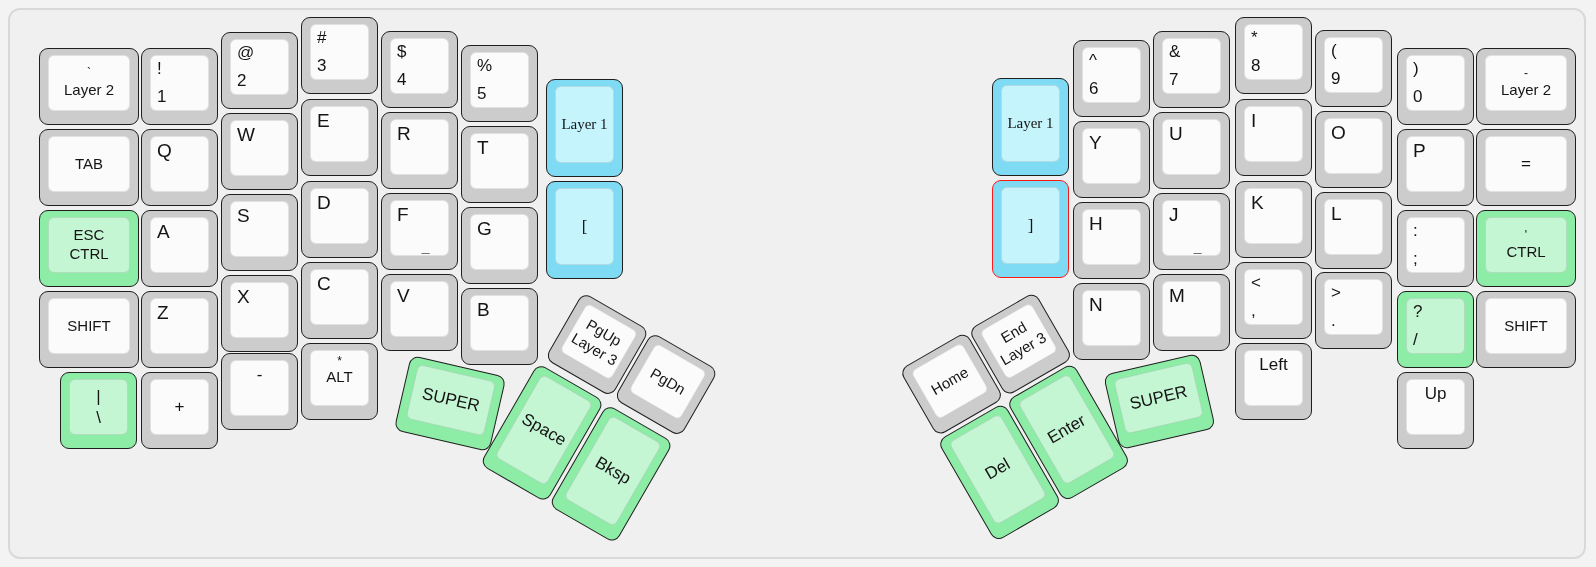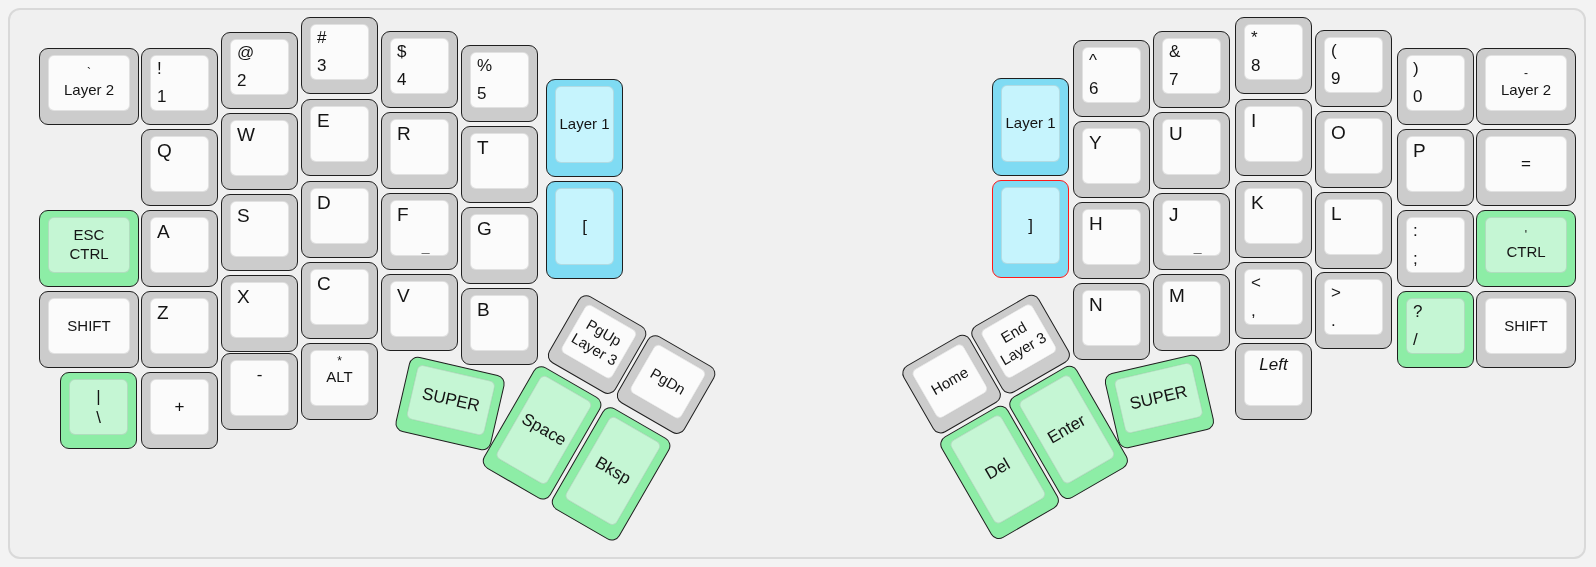--- a/index.html
+++ b/index.html
@@ -4,21 +4,21 @@
 <style>
   html,body{margin:0;padding:0;background:#f3f3f3;}
   #stage{position:relative;width:1596px;height:567px;overflow:hidden;
          font-family:"Liberation Sans","DejaVu Sans",sans-serif;color:var(--text,#141414);}
   #panel{position:absolute;left:8px;top:8px;right:10px;bottom:8px;
          background:var(--board_bg,#f0f0f0);border:2px solid var(--board_border,#d9d9d9);border-radius:12px;}
   .key{position:absolute;box-sizing:border-box;border:1.5px solid var(--key_border,#1f1f1f);
        border-radius:9px;transform-origin:top left;}
   .key.gray {background:var(--gray_cap,#cccccc);}
   .key.green{background:var(--green_cap,#8deda6);}
-  .key.blue {background:var(--blue_cap,#7fdbf3);}
+  .key.blue {background:var(--blue_cap,#7fdbf3);font-family:Liberation Serif, serif;}
   .key.alert{border-color:var(--alert_border,#ff1a1a);}
   .keytop{position:absolute;left:8px;right:8px;top:6px;bottom:13px;border-radius:6px;
           border:1px solid rgba(0,0,0,0.10);}
   .gray  .keytop{background:var(--gray_top,#fbfbfb);}
   .green .keytop{background:var(--green_top,#c5f6d4);}
   .blue  .keytop{background:var(--blue_top,#c6f4fd);}
   .lbl{position:absolute;inset:0;display:flex;flex-direction:column;line-height:1.12;}
   .lbl.tl{align-items:flex-start;justify-content:flex-start;padding:3px 0 0 6px;gap:9px;}
   .lbl.c {align-items:center;justify-content:center;text-align:center;gap:2px;}
   .lbl.t {align-items:center;justify-content:flex-start;text-align:center;padding-top:4px;gap:1px;}
@@ -31,20 +31,27 @@
 <div id="stage">
   <div id="panel"></div>
 <div class="key gray" style="left: 39px; top: 48px; width: 100px; height: 77px;">
       <div class="keytop">
         <div class="lbl c">
           <span class="fs-xs">`</span>
           <span class="fs-sm">Layer 2</span>
         </div>
       </div>
     </div>
+    <div class="key gray" style="left: 39px; top: 129px; width: 100px; height: 77px;">
+      <div class="keytop">
+        <div class="lbl c">
+          <span class="fs-sm">TAB</span>
+        </div>
+      </div>
+    </div>
     <div class="key green" style="left: 39px; top: 210px; width: 100px; height: 77px;">
       <div class="keytop">
         <div class="lbl c">
           <span class="fs-sm">ESC</span>
           <span class="fs-sm">CTRL</span>
         </div>
       </div>
     </div>
     <div class="key gray" style="left: 39px; top: 291px; width: 100px; height: 77px;">
       <div class="keytop">
@@ -375,21 +382,21 @@
       </div>
     </div>
     <div class="key gray" style="left: 1235px; top: 262px; width: 77px; height: 77px;">
       <div class="keytop">
         <div class="lbl tl">
           <span class="fs-md">&lt;</span>
           <span class="fs-md">,</span>
         </div>
       </div>
     </div>
-    <div class="key gray" style="left: 1235px; top: 343px; width: 77px; height: 77px; font-style: italic;">
+    <div class="key gray" style="left: 1235px; top: 343px; width: 77px; height: 77px;">
       <div class="keytop">
         <div class="lbl t">
           <span class="fs-md">Left</span>
         </div>
       </div>
     </div>
     <div class="key gray" style="left: 1315px; top: 30px; width: 77px; height: 77px;">
       <div class="keytop">
         <div class="lbl tl">
           <span class="fs-md">(</span>
@@ -440,20 +447,27 @@
           <span class="fs-md">:</span>
           <span class="fs-md">;</span>
         </div>
       </div>
     </div>
     <div class="key green" style="left: 1397px; top: 291px; width: 77px; height: 77px;">
       <div class="keytop">
         <div class="lbl tl">
           <span class="fs-md">?</span>
           <span class="fs-md">/</span>
+        </div>
+      </div>
+    </div>
+    <div class="key gray" style="left: 1397px; top: 372px; width: 77px; height: 77px;">
+      <div class="keytop">
+        <div class="lbl t">
+          <span class="fs-md">Up</span>
         </div>
       </div>
     </div>
     <div class="key gray" style="left: 1476px; top: 48px; width: 100px; height: 77px;">
       <div class="keytop">
         <div class="lbl c">
           <span class="fs-xs">-</span>
           <span class="fs-sm">Layer 2</span>
         </div>
       </div>

